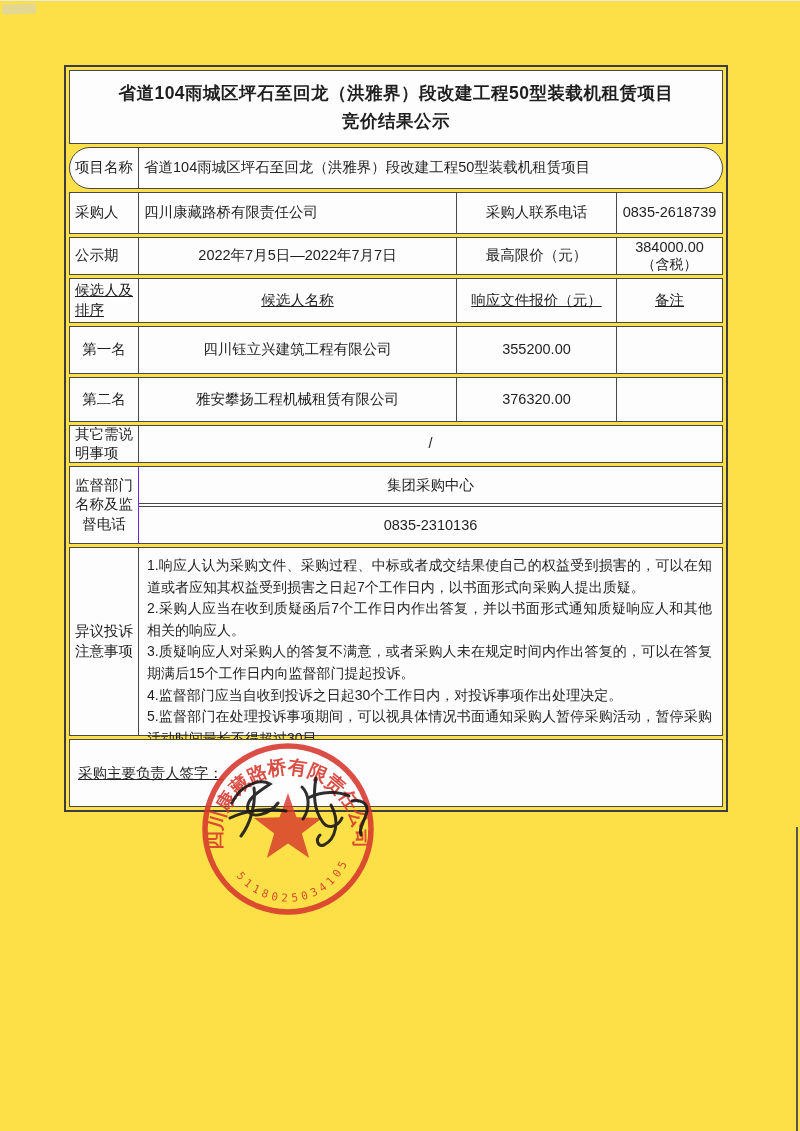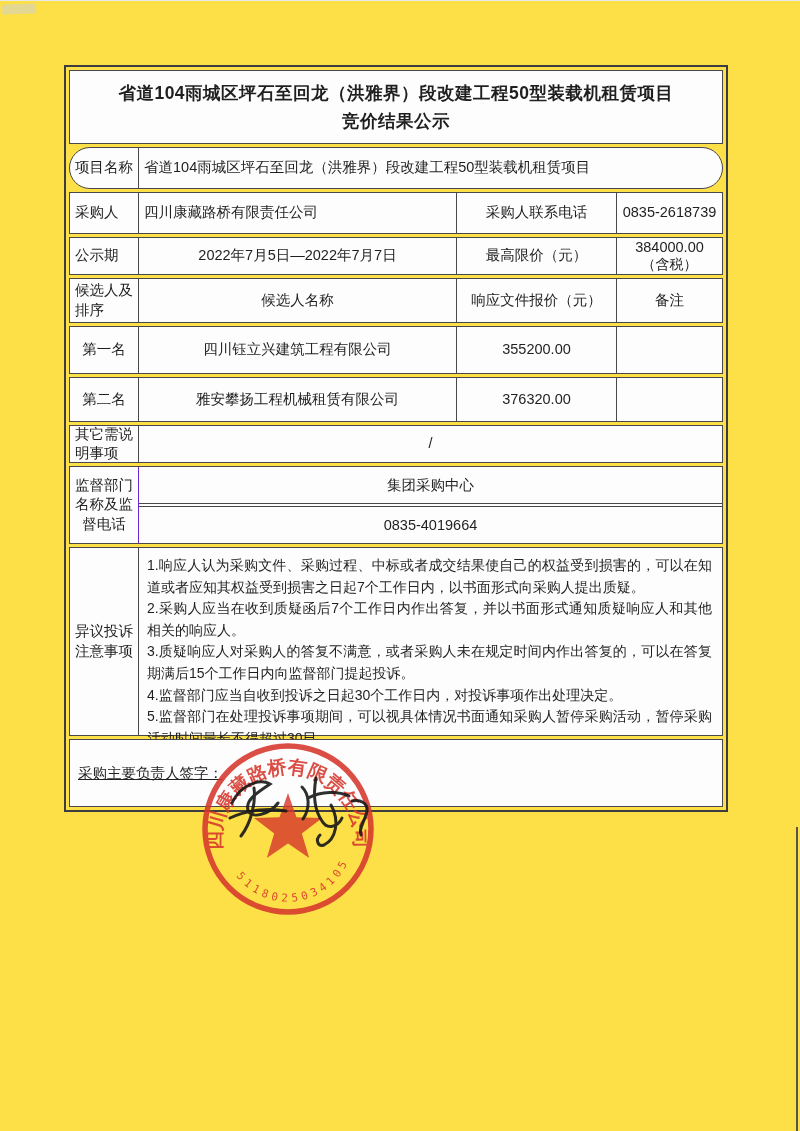--- a/index.html
+++ b/index.html
@@ -22,21 +22,21 @@
   .c-label.center { justify-content:center; text-align:center; }
   .c-main { flex:1; border-left:1px solid #47474c; }
   .c-main.center { justify-content:center; text-align:right; }
   .c-k { width:160px; flex:none; border-left:1px solid #47474c; justify-content:center; text-align:center; }
   .c-v { width:106px; flex:none; border-left:1px solid #47474c; justify-content:center; text-align:center; flex-direction:column; }
   .h-title { height:72px; }
   .h-project { height:40px;border-radius:21px; }
   .h-purchaser { height:40px; }
   .h-location { height:43px; }
   .h-publicity { height:36px; }
-  .h-candhdr { height:43px; }
+  .h-candhdr { height:43px;text-decoration:underline; }
   .h-first { height:46px; }
   .h-second { height:43px; }
   .h-other { height:36px; }
   .h-supervisor { height:76px; }
   .h-objection { height:187px; }
   .h-signature { height:66px;text-decoration:underline; }
   .title-cell {
     flex:1; display:flex; flex-direction:column; justify-content:center;
     text-align:center; font-weight:bold; font-size:17.5px; line-height:28px;
     letter-spacing:0.5px; padding:0 20px;
@@ -123,21 +123,21 @@
 
     <div class="row h-other">
       <div class="cell c-label">其它需说明事项</div>
       <div class="cell c-main center">/</div>
     </div>
 
     <div class="row h-supervisor">
       <div class="cell c-label center">监督部门名称及监督电话</div>
       <div class="sup-right">
         <div class="sup-sub top">集团采购中心</div>
-        <div class="sup-sub bottom">0835-4019664</div>
+        <div class="sup-sub bottom">0835-2310136</div>
       </div>
     </div>
 
     <div class="row h-objection">
       <div class="cell c-label">异议投诉注意事项</div>
       <div class="obj-content">
         <p>1.响应人认为采购文件、采购过程、中标或者成交结果使自己的权益受到损害的，可以在知道或者应知其权益受到损害之日起7个工作日内，以书面形式向采购人提出质疑。</p>
         <p>2.采购人应当在收到质疑函后7个工作日内作出答复，并以书面形式通知质疑响应人和其他相关的响应人。</p>
         <p>3.质疑响应人对采购人的答复不满意，或者采购人未在规定时间内作出答复的，可以在答复期满后15个工作日内向监督部门提起投诉。</p>
         <p>4.监督部门应当自收到投诉之日起30个工作日内，对投诉事项作出处理决定。</p>

